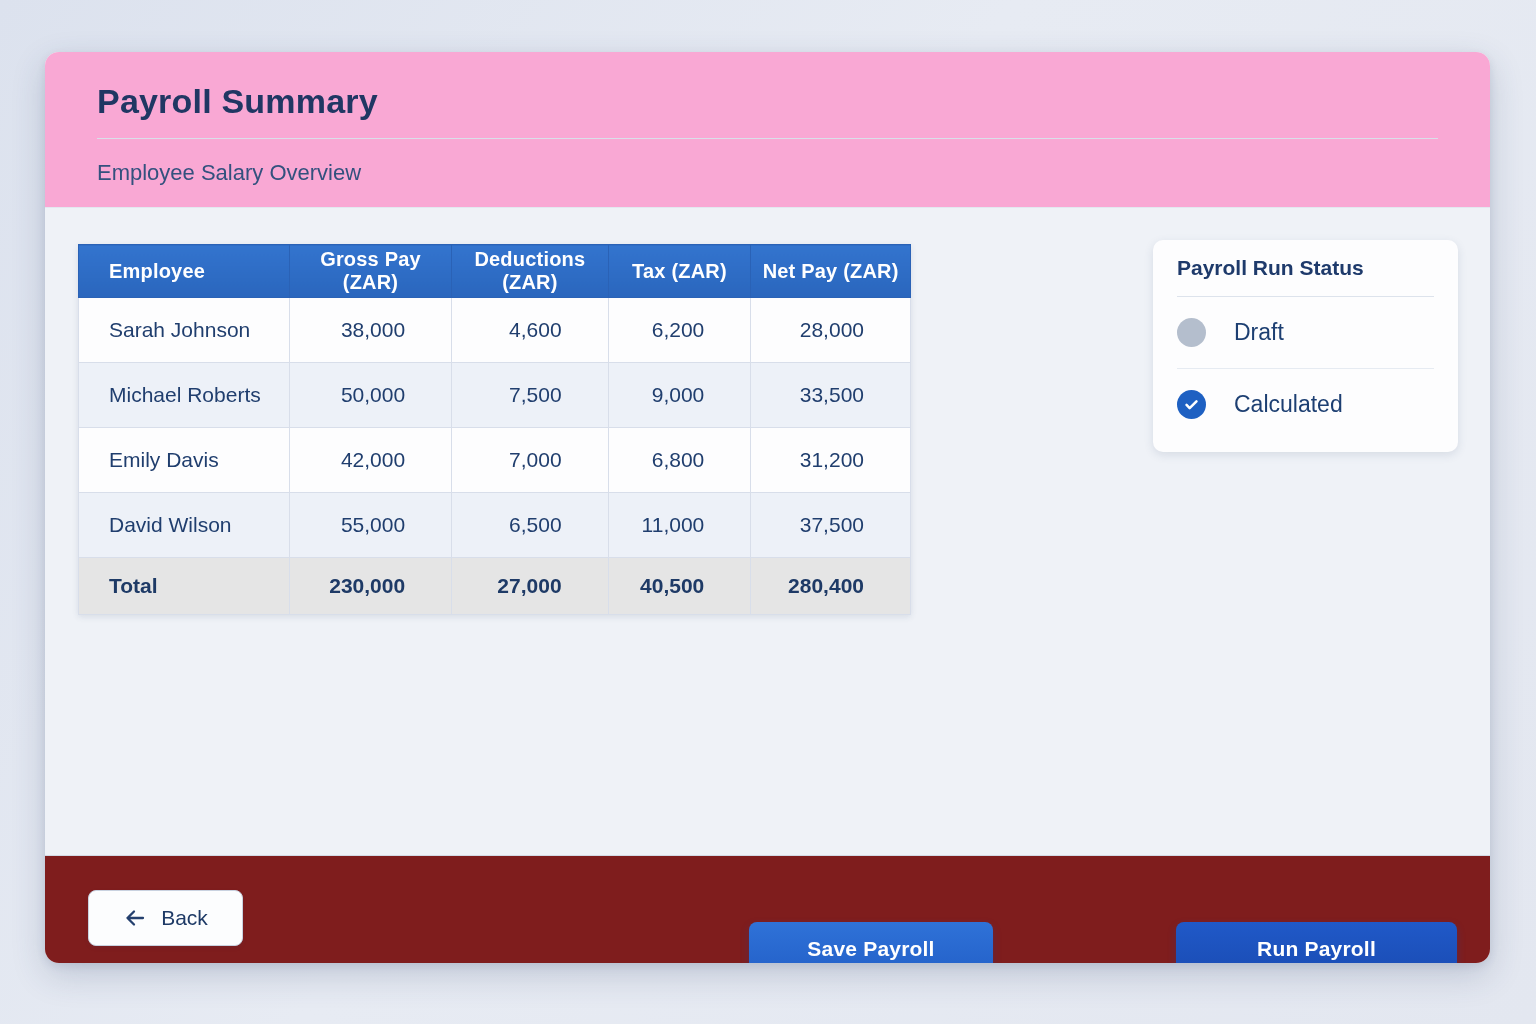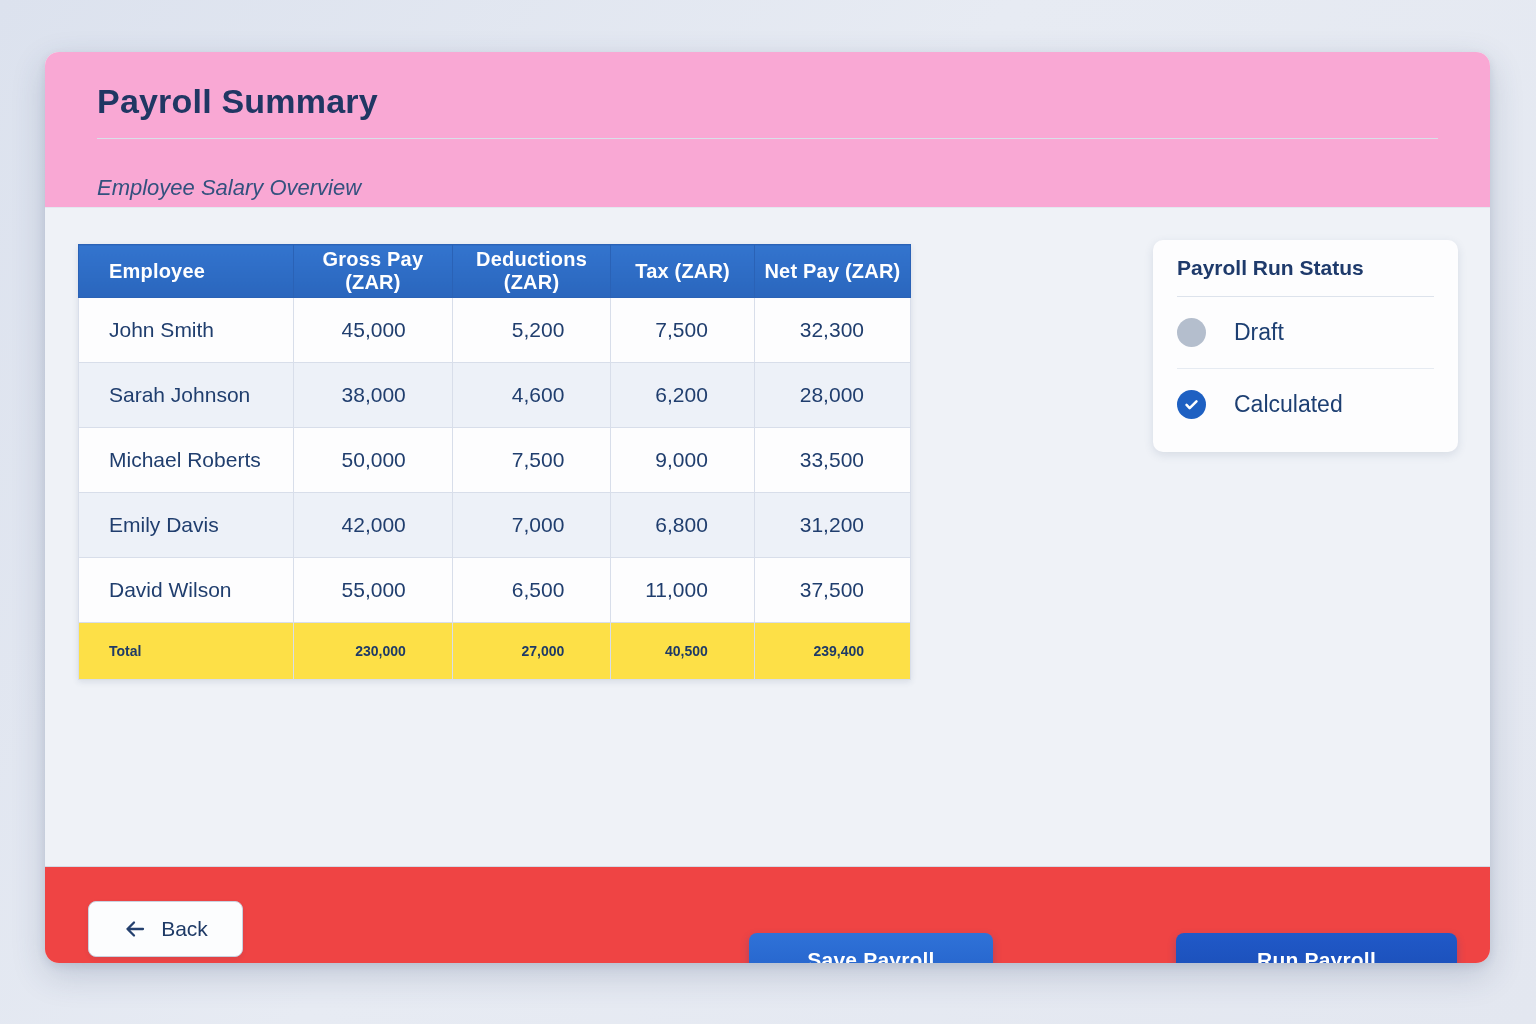--- a/index.html
+++ b/index.html
@@ -13,21 +13,21 @@
   .card {
     position:absolute; left:45px; top:52px; width:1445px; height:911px;
     background:#fbfcfe; border-radius:14px;
     box-shadow:0 12px 34px rgba(40,60,100,.20), 0 3px 8px rgba(40,60,100,.10);
     display:flex; flex-direction:column; overflow:hidden;
   }
   
   .card-header { height:155px; background:#f9a8d4; padding:30px 52px 0 52px; flex:none; }
   .page-title { font-size:34px; font-weight:700; color:#203763; letter-spacing:.2px; }
   .title-divider { height:1px; background:#d9dfe9; margin-top:17px; }
-  .page-subtitle { font-size:22px; font-weight:400; color:#33517e; margin-top:36px;font-style:italic; }
+  .page-subtitle { font-size:22px; font-weight:400; color:#33517e; margin-top:21px; }
   
   .card-content { flex:1; background:#eff2f7; border-top:1px solid #e3e8f0; position:relative; }
   
   .payroll-table {
     position:absolute; left:33px; top:36px; width:833px;
     border-collapse:collapse; background:#fdfdfe;
     box-shadow:0 2px 6px rgba(50,70,110,.12);
   }
   .payroll-table th, .payroll-table td { border:1px solid #d8deea; }
   .payroll-table thead th {
@@ -35,40 +35,40 @@
     border-color:#2a62b6;
     color:#ffffff; font-size:20px; font-weight:700;
     height:53px; text-align:center; letter-spacing:.2px;
   }
   .payroll-table thead th:first-child { text-align:left; padding-left:30px; }
   .payroll-table tbody td { height:65px; font-size:21px; color:#203e6e; background:#fdfdfe; }
   .payroll-table tbody tr:nth-child(even) td { background:#edf1f8; }
   .payroll-table td.name-cell { text-align:left; padding-left:30px; }
   .payroll-table td.num-cell { text-align:right; padding-right:46px; }
   .payroll-table tfoot td {
-    height:57px; background:#fde047; font-size:14px; font-weight:700; color:#1e3a66;
+    height:57px; background:#e5e5e5; font-size:21px; font-weight:700; color:#1e3a66;
   }
   
   .status-panel {
     position:absolute; left:1108px; top:32px; width:305px;
     background:#fdfdfe; border-radius:10px;
     box-shadow:0 3px 10px rgba(50,70,110,.13);
     padding:16px 24px 12px 24px;
   }
   .status-title { font-size:21px; font-weight:700; color:#1e3a6b; padding-bottom:16px; border-bottom:1px solid #dde3ec; }
   .status-item { display:flex; align-items:center; gap:28px; padding:21px 0; border-bottom:1px solid #e6ebf2; }
   .status-item:last-child { border-bottom:none; }
   .status-dot {
     width:29px; height:29px; border-radius:50%; flex:none;
     display:flex; align-items:center; justify-content:center;
   }
   .status-dot svg { width:17px; height:17px; display:block; }
   .status-label { font-size:23px; color:#1d3f72; }
   
-  .card-footer { height:97px; flex:none; background:#ef4444; border-top:1px solid #d3dae5; position:relative; }
+  .card-footer { height:108px; flex:none; background:#7f1d1d; border-top:1px solid #d3dae5; position:relative; }
   .btn {
     position:absolute; top:34px; height:56px; border-radius:8px;
     display:flex; align-items:center; justify-content:center;
     font-family:inherit; font-size:21px; cursor:pointer;
   }
   .btn-back {
     left:43px; width:155px; gap:14px;
     background:#fcfdfe; border:1px solid #c9d2e0; color:#1e3a66;
     box-shadow:0 2px 4px rgba(50,70,110,.10);
   }
@@ -106,27 +106,20 @@
         <tr>
           <th>Employee</th>
           <th>Gross Pay (ZAR)</th>
           <th>Deductions (ZAR)</th>
           <th>Tax (ZAR)</th>
           <th>Net Pay (ZAR)</th>
         </tr>
       </thead>
       <tbody>
         <tr>
-          <td class="name-cell">John Smith</td>
-          <td class="num-cell">45,000</td>
-          <td class="num-cell">5,200</td>
-          <td class="num-cell">7,500</td>
-          <td class="num-cell">32,300</td>
-        </tr>
-        <tr>
           <td class="name-cell">Sarah Johnson</td>
           <td class="num-cell">38,000</td>
           <td class="num-cell">4,600</td>
           <td class="num-cell">6,200</td>
           <td class="num-cell">28,000</td>
         </tr>
         <tr>
           <td class="name-cell">Michael Roberts</td>
           <td class="num-cell">50,000</td>
           <td class="num-cell">7,500</td>
@@ -147,21 +140,21 @@
           <td class="num-cell">11,000</td>
           <td class="num-cell">37,500</td>
         </tr>
       </tbody>
       <tfoot>
         <tr>
           <td class="name-cell">Total</td>
           <td class="num-cell">230,000</td>
           <td class="num-cell">27,000</td>
           <td class="num-cell">40,500</td>
-          <td class="num-cell">239,400</td>
+          <td class="num-cell">280,400</td>
         </tr>
       </tfoot>
     </table>
 
     <div class="status-panel">
       <div class="status-title">Payroll Run Status</div>
 
       <div class="status-item">
         <span class="status-dot" style="background-color: rgb(180, 190, 205);"></span>
         <span class="status-label">Draft</span>

